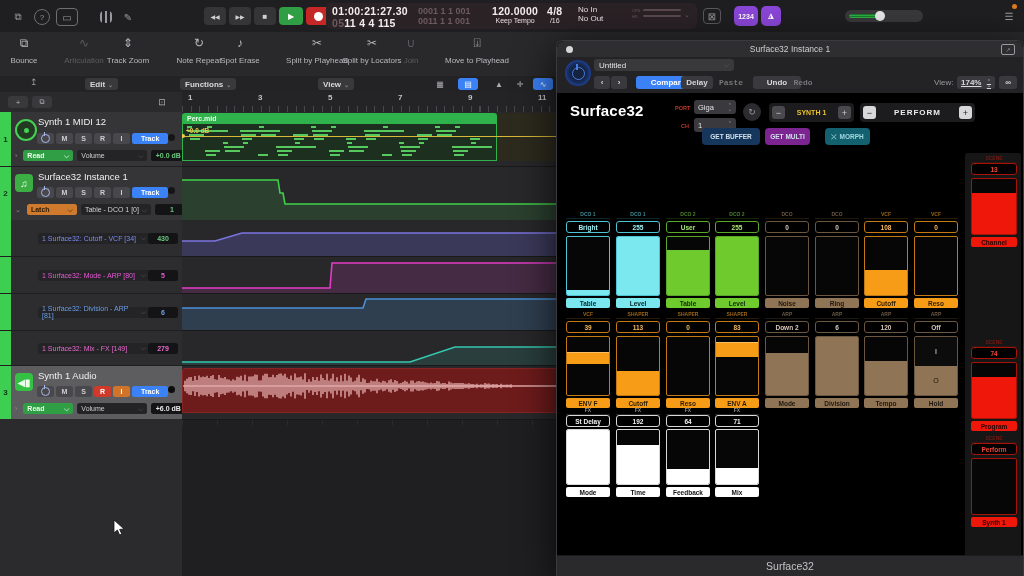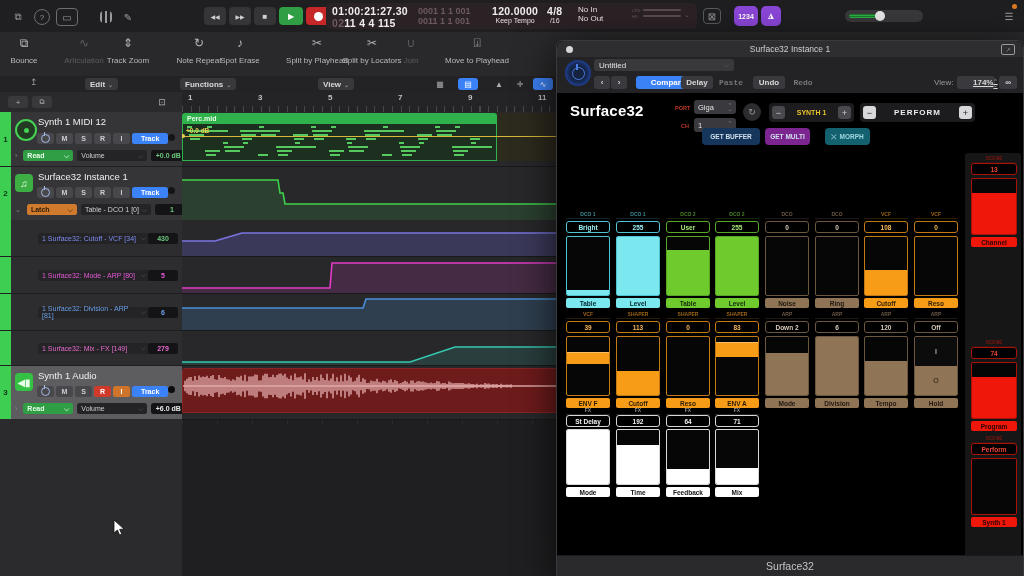--- a/index.html
+++ b/index.html
@@ -155,21 +155,21 @@
       <span class="tbtn green" style="width:24px;">▶</span>
       <span class="tbtn red" style="width:24px;">
           <span class="reccirc"></span>
         </span>
       <span class="tico" style="margin-left:4px;">⇄</span>
     </div>
 
     <div id="lcd" class="abs">
       <div class="lcd-sec" style="left:6px;top:2px;">
         <div class="lcd-big">01:00:21:27.30</div>
-        <div class="lcd-big"><span class="lcd-dim">02</span><span>11 4 4 115</span></div>
+        <div class="lcd-big"><span class="lcd-dim">05</span><span>11 4 4 115</span></div>
       </div>
       <div class="lcd-sec lcd-dim" style="left:92px;top:3px;font-size:9px;font-weight:bold;">
         <div>0001 1 1 001</div>
         <div>0011 1 1 001</div>
       </div>
       <div class="lcd-sec" style="left:166px;top:2px;text-align:center;">
         <div class="lcd-big">120.0000</div>
         <div class="lcd-sml" style="font-size:7px;">Keep Tempo</div>
       </div>
       <div class="lcd-sec" style="left:221px;top:2px;text-align:center;">
@@ -544,24 +544,24 @@
         </div>
       <div id="presetsel">
           <span>Untitled</span>
           <span class="chev">⌵</span>
         </div>
       <span class="hbtn" style="left:37px;top:19px;width:16px;">‹</span>
       <span class="hbtn" style="left:54px;top:19px;width:16px;">›</span>
       <span class="hbtn blue" style="left:79px;top:19px;width:64px;">Compare</span>
       <span class="hbtn" style="left:124px;top:19px;width:32px;">Delay</span>
       <span class="hbtn dim bare" style="left:158px;top:19px;width:32px;">Paste</span>
-      <span class="hbtn" style="left:196px;top:19px;width:32px;">Undo</span>
+      <span class="hbtn" style="left:196px;top:19px;width:48px;">Undo</span>
       <span class="hbtn dim bare" style="left:230px;top:19px;width:32px;">Redo</span>
       <span class="abs" style="left:377px;top:21px;font-size:8px;color:#9a9a9e;">View:</span>
-      <span class="hbtn" style="left:400px;top:19px;width:38px;justify-content:space-between;padding:0 16px;box-sizing:border-box;text-decoration:underline;">
+      <span class="hbtn" style="left:400px;top:19px;width:38px;justify-content:space-between;padding:0 4px;box-sizing:border-box;text-decoration:underline;">
           <span>174%</span>
           <span class="stp">⌃<br>⌄</span>
         </span>
       <span class="hbtn" style="left:442px;top:19px;width:18px;">∞</span>
     </div>
     <div id="pbody">
       <div id="scenepanel"></div>
       <div id="plogo">Surface32</div>
       <span class="rlbl" style="left:118px;top:12px;">PORT</span>
       <div class="psel" style="left:137px;top:7px;">

